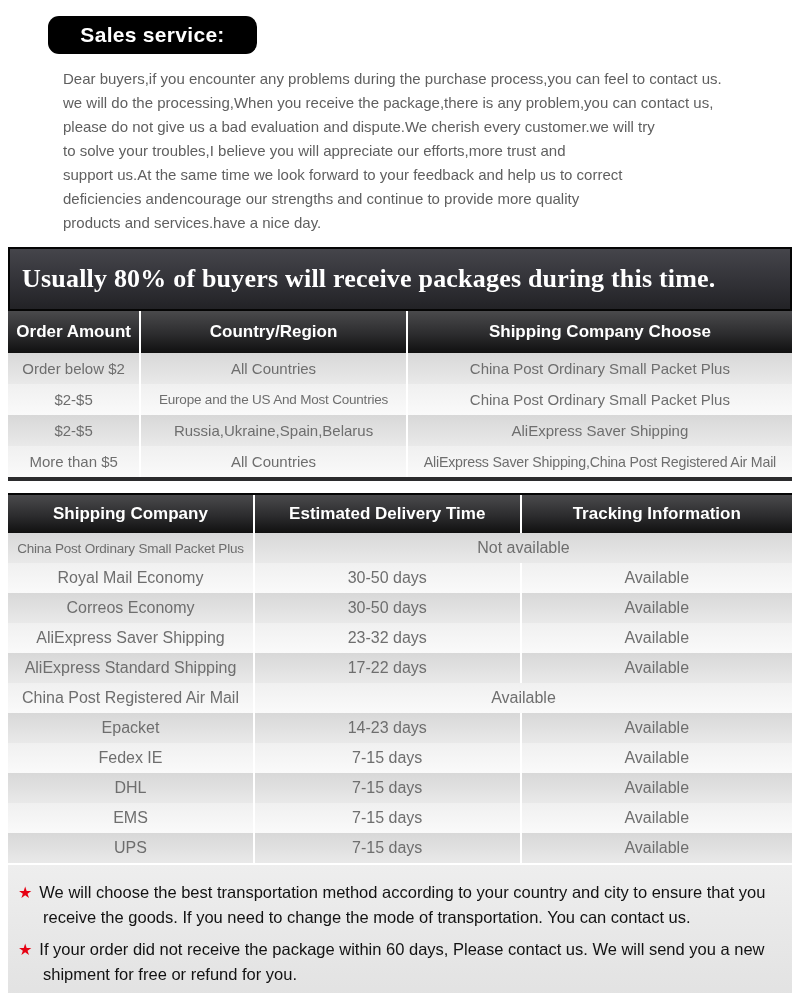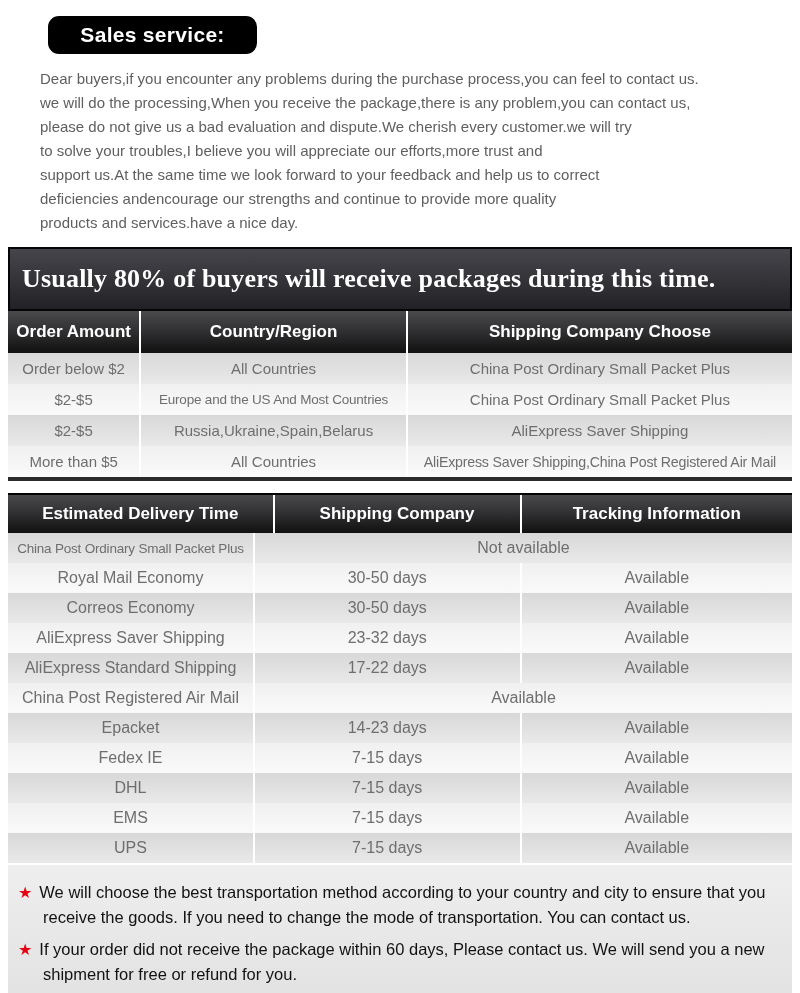--- a/index.html
+++ b/index.html
@@ -22,21 +22,21 @@
     font-weight: bold;
     display: flex;
     align-items: center;
     justify-content: center;
     letter-spacing: 0.3px;
     border-radius: 11px;
   }
 
   
   .intro {
-    margin: 13px 20px 0 40px;
+    margin: 13px 20px 0 63px;
     color: #5f5f5f;
     font-size: 15px;
     line-height: 24px;
   }
   .intro .line { white-space: nowrap; }
 
   
   .block { margin: 0 8px; }
   .banner {
     margin-top: 12px;
@@ -166,22 +166,22 @@
   <div class="trow r-light">
     <div class="cell c0">More than $5</div>
     <div class="cell c1">All Countries</div>
     <div class="cell c2 tight">AliExpress Saver Shipping,China Post Registered Air Mail</div>
   </div>
   <div class="t1-bottom"></div>
 </div>
 
 <div class="block t2">
   <div class="thead">
+    <div class="cell c0">Shipping Company</div>
     <div class="cell c1">Estimated Delivery Time</div>
-    <div class="cell c0">Shipping Company</div>
     <div class="cell c2">Tracking Information</div>
   </div>
   <div class="trow r-gray">
     <div class="cell c0 condensed">China Post Ordinary Small Packet Plus</div>
     <div class="cell c2">Not available</div>
   </div>
   <div class="trow r-light">
     <div class="cell c0">Royal Mail Economy</div>
     <div class="cell c1">30-50 days</div>
     <div class="cell c2">Available</div>

